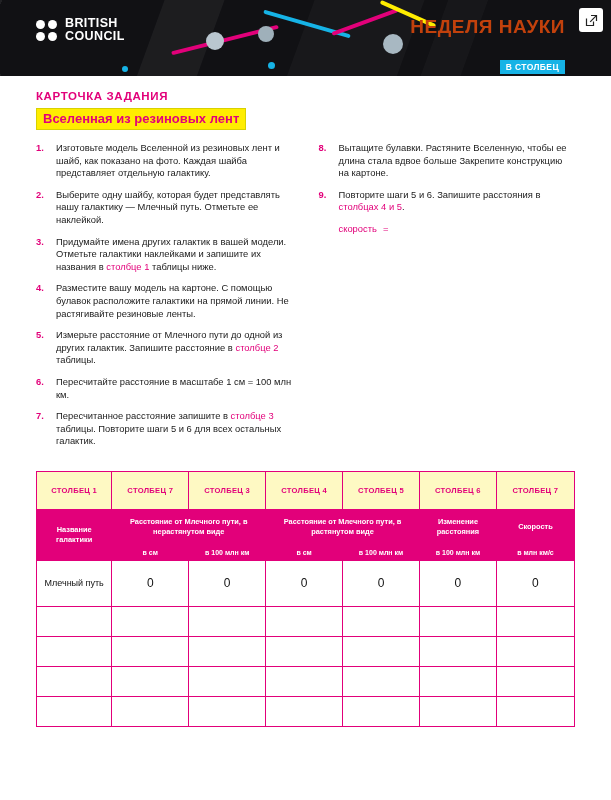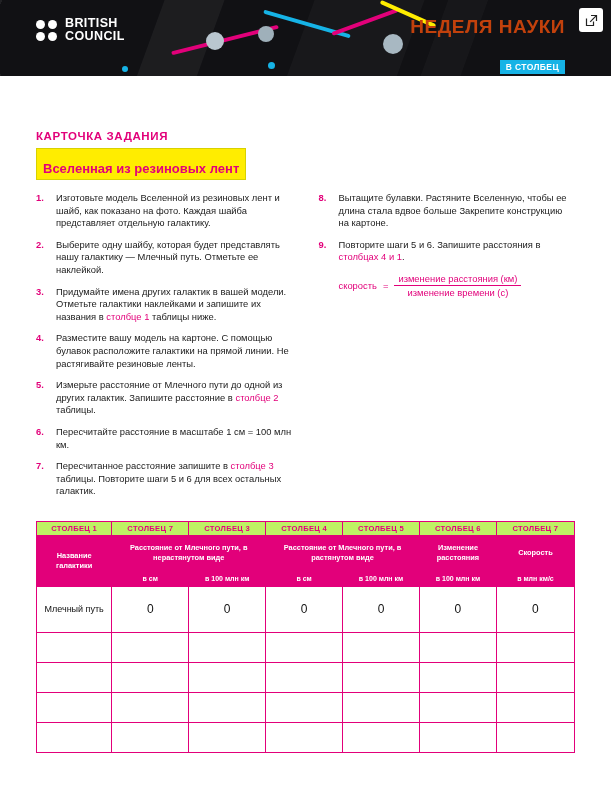--- a/index.html
+++ b/index.html
@@ -52,36 +52,36 @@
     position:absolute; right:8px; top:8px; width:24px; height:24px;
     background:#fff; border-radius:3px; display:flex; align-items:center; justify-content:center;
   }
   .ext-btn svg { display:block; }
 
   
   .hdr-line { position:absolute; height:4px; border-radius:2px; }
   .dot { position:absolute; border-radius:50%; }
 
   
-  .content { padding: 14px 36px 0 36px; position:relative;margin-top:40px; }
+  .content { padding: 14px 36px 0 36px; position:relative; }
 
   .kicker {
     color:#e2007a; font-weight:bold; font-size:11.5px; letter-spacing:.6px; margin-bottom:6px;
   }
   .title-band {
     background:#16b3e6; color:#fff; font-weight:bold;
     font-size:29px; line-height:40px; padding:2px 10px 4px 10px;
     letter-spacing:.2px; display:inline-block; width:100%;
   }
   .part {
     color:#e2007a; font-weight:bold; font-size:10.5px; margin:13px 0 5px 0;
   }
   .sub-band {
     display:inline-block; background:#ffed00; color:#e2007a;
-    font-weight:bold; font-size:13px; padding:12px 6px 3px 6px;
+    font-weight:bold; font-size:13px; padding:2px 6px 3px 6px;
     border:1px solid #d8d100;
   }
 
   
   .cols { display:flex; gap:26px; margin-top:12px; }
   .col { flex:1 1 0; }
   .step { display:flex; gap:7px; margin-bottom:9px; font-size:9.4px; line-height:12.6px; color:#1a1a1a; }
   .step .num { color:#e2007a; font-weight:bold; min-width:13px; text-align:left; }
   .step .txt { flex:1; }
   .pink { color:#e2007a; }
@@ -90,22 +90,22 @@
   .formula { display:flex; align-items:center; gap:6px; margin:7px 0 0 20px; color:#e2007a; font-size:9.4px; }
   .frac { display:inline-block; text-align:center; }
   .frac .top { border-bottom:1px solid #e2007a; padding:0 4px 1px 4px; }
   .frac .bot { padding:1px 4px 0 4px; }
 
   
   .tbl-wrap { margin:14px 36px 0 36px; }
   table { border-collapse:collapse; width:100%; table-layout:fixed; }
   table td, table th { border:1px solid #e2007a; }
   .hdr-row td {
-    background:#bef264; color:#e2007a; font-weight:bold; font-size:7.6px;
-    text-align:center; padding:2px 2px; letter-spacing:.3px;
+    background:#fef9c3; color:#e2007a; font-weight:bold; font-size:7.6px;
+    text-align:center; padding:14px 2px; letter-spacing:.3px;
   }
   .pinkcell {
     background:#e2007a; color:#fff; font-weight:bold; font-size:7.4px;
     text-align:center; padding:7px 3px; line-height:10px;
   }
   .unitcell {
     background:#e2007a; color:#fff; font-weight:bold; font-size:7px;
     text-align:center; padding:4px 2px;
   }
   .datacell { height:46px; text-align:center; font-size:12px; color:#111; }
@@ -197,30 +197,26 @@
         </div>
       </div>
 
       <div class="col">
         <div class="step">
           <span class="num">8.</span>
           <span class="txt">Вытащите булавки. Растяните Вселенную, чтобы ее длина стала вдвое больше Закрепите конструкцию на картоне.</span>
         </div>
         <div class="step">
           <span class="num">9.</span>
-          <span class="txt">Повторите шаги 5 и 6. Запишите расстояния в <span class="pink">столбцах 4 и 1</span>.</span>
+          <span class="txt">Повторите шаги 5 и 6. Запишите расстояния в <span class="pink">столбцах 4 и 5</span>.</span>
         </div>
 
         <div class="formula">
           <span>скорость</span>
           <span>=</span>
-          <span class="frac">
-            <span class="top" style="display:block">изменение расстояния (км)</span>
-            <span class="bot" style="display:block">изменение времени (с)</span>
-          </span>
         </div>
       </div>
     </div>
   </div>
 
   <div class="tbl-wrap">
     <table>
       <colgroup>
         <col style="width:14%">
           <col style="width:14.3%">

